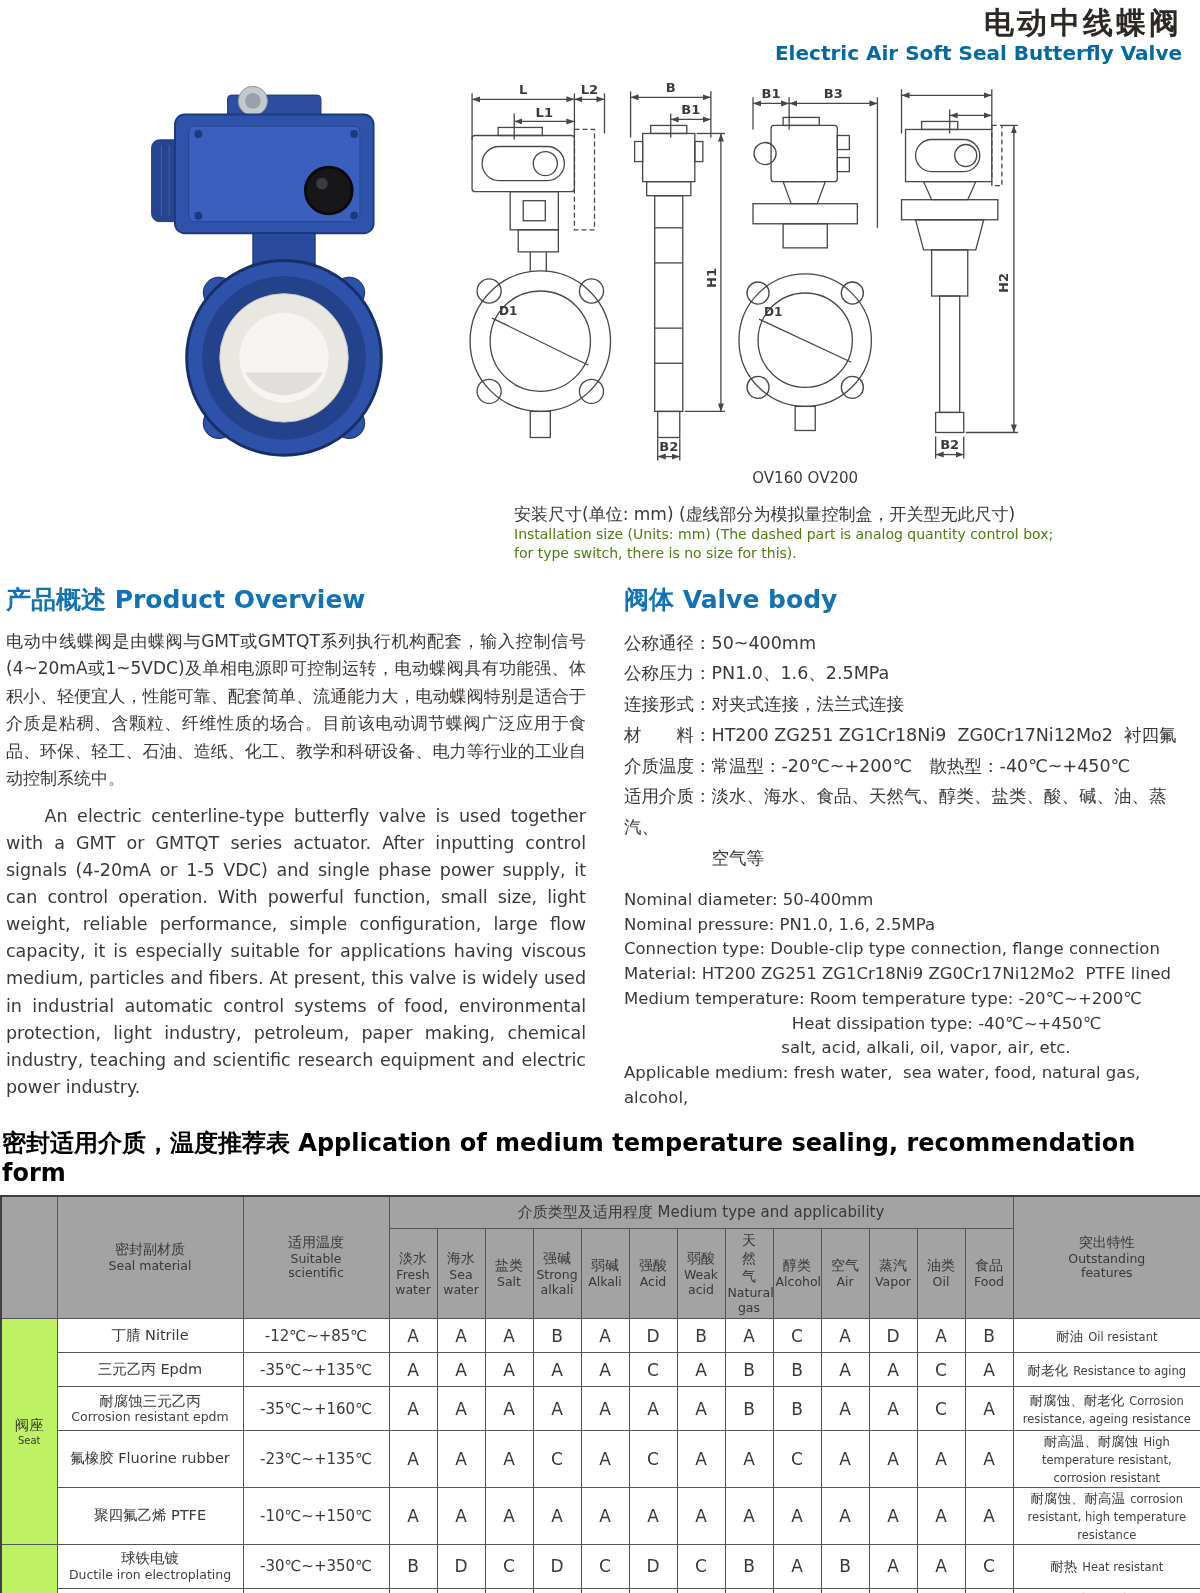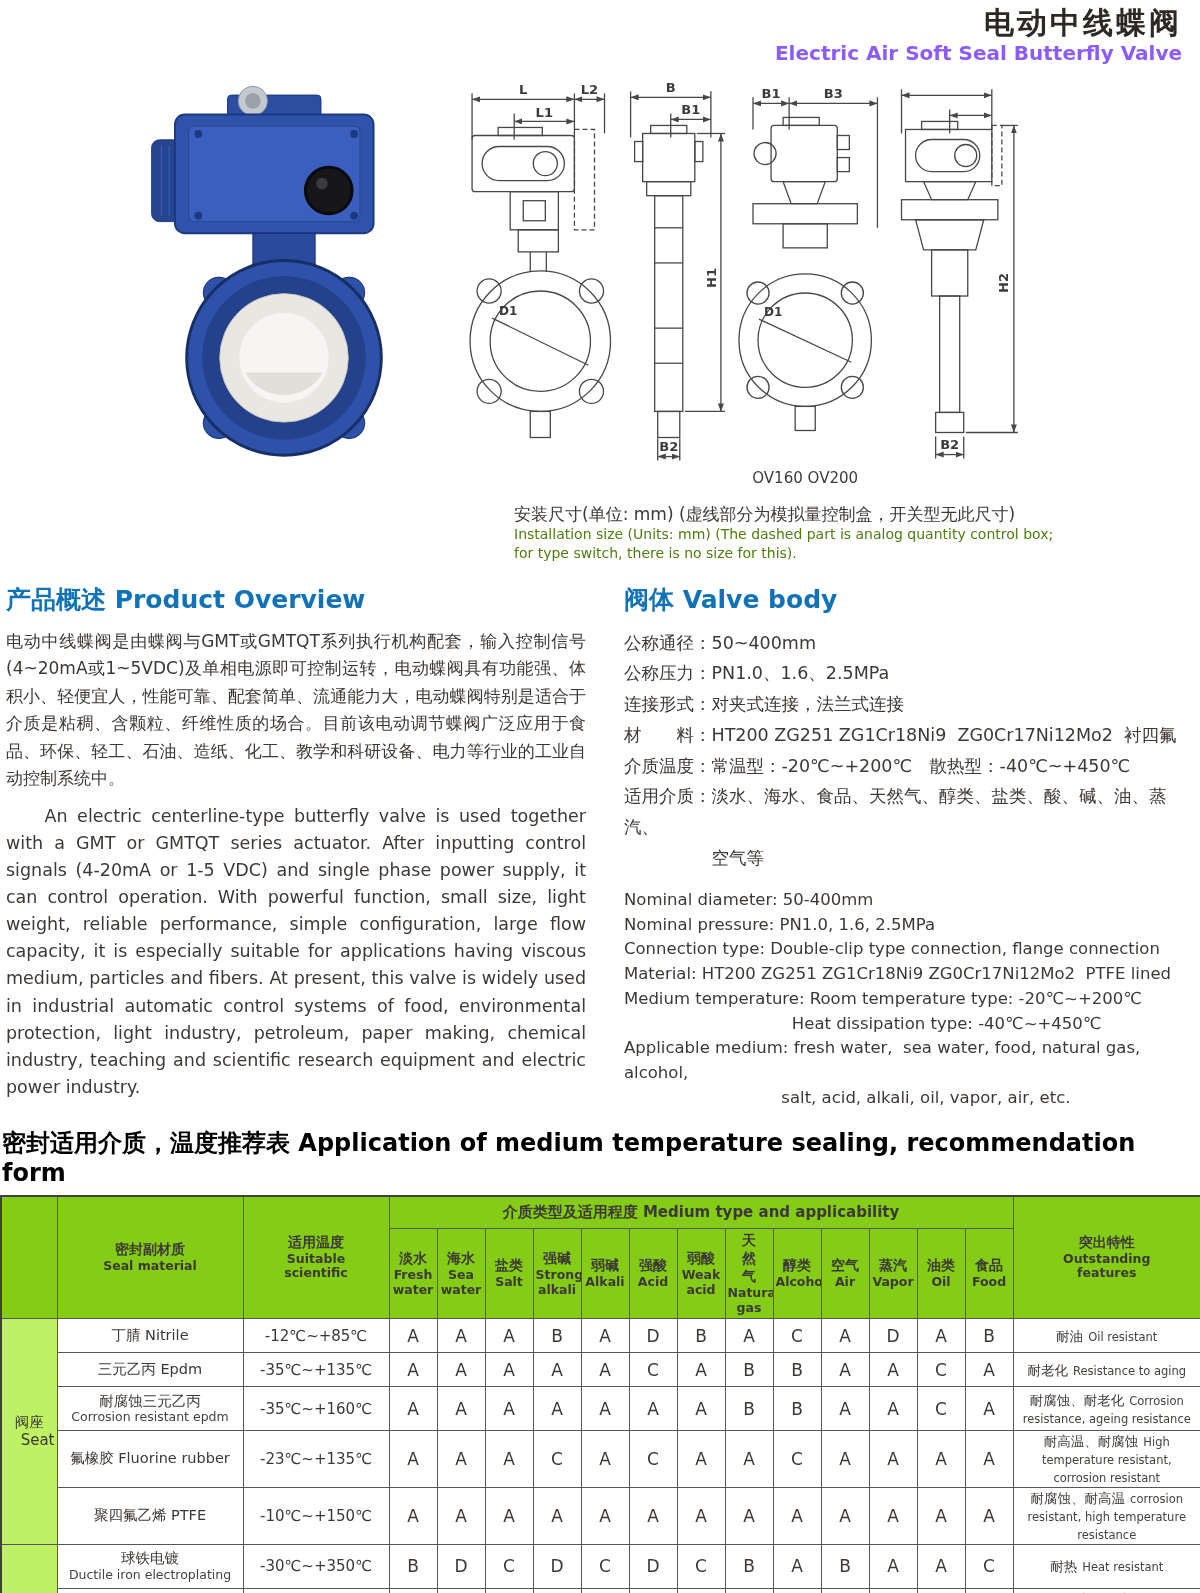--- a/index.html
+++ b/index.html
@@ -2,21 +2,21 @@
 <html><head>
 <meta charset="utf-8">
 <style>
   html,body{margin:0;padding:0;background:#fff;}
   body{width:1200px;height:1593px;position:relative;overflow:hidden;
        font-family:"DejaVu Sans","Liberation Sans",sans-serif;color:#3c3835;}
   .pre{white-space:pre-line;}
   
   .hdr{padding:6px 18px 0 0;text-align:right;}
   .title-zh{font-size:30px;font-weight:bold;letter-spacing:3px;color:#2c2925;line-height:1.15;}
-  .title-en{font-size:20px;font-weight:bold;color:#8b5cf6;line-height:1.2;}
+  .title-en{font-size:20px;font-weight:bold;color:#0369a1;line-height:1.2;}
   
   .figure{position:relative;height:508px;}
   .photo{position:absolute;left:138px;top:8px;width:292px;height:414px;}
   .drawings{position:absolute;left:452px;top:12px;width:592px;height:422px;}
   .caption{position:absolute;left:514px;top:438px;}
   .cap-zh{font-size:17px;line-height:1.35;}
   .cap-en{font-size:14px;line-height:1.3;color:#4d7c0f;}
   
   .cols{display:flex;gap:38px;padding:6px 20px 0 6px;}
   .col-l{width:580px;}
@@ -24,26 +24,26 @@
   h2.sec{color:#1173b6;font-size:25px;font-weight:bold;margin:4px 0 12px 0;}
   .para-zh{font-size:17px;line-height:1.62;text-align:justify;}
   .para-en{font-size:17.5px;line-height:1.55;text-align:justify;text-indent:2.2em;margin-top:10px;}
   .spec-zh div{font-size:17.5px;line-height:1.76;white-space:pre-wrap;}
   .spec-en{margin-top:14px;}
   .spec-en div{font-size:16.5px;line-height:1.5;white-space:pre-wrap;}
   
   h2.tbl-head{color:#000000;font-size:24px;font-weight:bold;margin:16px 0 8px 2px;}
   table.app{width:1200px;border-collapse:collapse;table-layout:fixed;border:2px solid #3f4043;}
   table.app th,table.app td{border:1px solid #55565a;text-align:center;vertical-align:middle;padding:1px 2px;overflow:hidden;}
-  table.app thead th{background:#84cc16;font-weight:bold;}
+  table.app thead th{background:#a3a3a3;font-weight:normal;}
   .hzh{font-size:14px;}
   .hen{font-size:12.5px;white-space:pre-line;line-height:1.15;}
   .c-medium{font-size:15px;}
   .gzh{font-size:14.5px;}
-  .gen{font-size:15px;white-space:pre-line;line-height:1.15;text-align:right;}
+  .gen{font-size:10px;white-space:pre-line;line-height:1.15;}
   .mat1{font-size:14.5px;line-height:1.2;}
   .mat2{font-size:12.5px;line-height:1.1;color:#45413d;}
   td.temp{font-size:15px;}
   td.g{font-size:17px;}
   td.feat{line-height:1.12;}
   .fzh{font-size:13.5px;}
   .fen{font-size:11.5px;color:#45413d;}
   tr.h34{height:34px;} tr.h44{height:44px;}
   tr.hd1{height:33px;} tr.hd2{height:90px;}
   th.c-group{background:#bef264;font-weight:normal;}
@@ -235,22 +235,22 @@
       <div>适用介质：淡水、海水、食品、天然气、醇类、盐类、酸、碱、油、蒸汽、
 　　　　　空气等</div>
     </div>
     <div class="spec-en">
       <div>Nominal diameter: 50-400mm</div>
       <div>Nominal pressure: PN1.0, 1.6, 2.5MPa</div>
       <div>Connection type: Double-clip type connection, flange connection</div>
       <div>Material: HT200 ZG251 ZG1Cr18Ni9 ZG0Cr17Ni12Mo2  PTFE lined</div>
       <div>Medium temperature: Room temperature type: -20℃~+200℃</div>
       <div>                                Heat dissipation type: -40℃~+450℃</div>
+      <div>                              salt, acid, alkali, oil, vapor, air, etc.</div>
       <div>Applicable medium: fresh water,  sea water, food, natural gas, alcohol,</div>
-      <div>                              salt, acid, alkali, oil, vapor, air, etc.</div>
     </div>
   </div>
 </div>
 
 <h2 class="tbl-head">密封适用介质，温度推荐表 Application of medium temperature sealing, recommendation form</h2>
 
 <table class="app">
   <colgroup>
     <col style="width:56px">
       <col style="width:186px">

